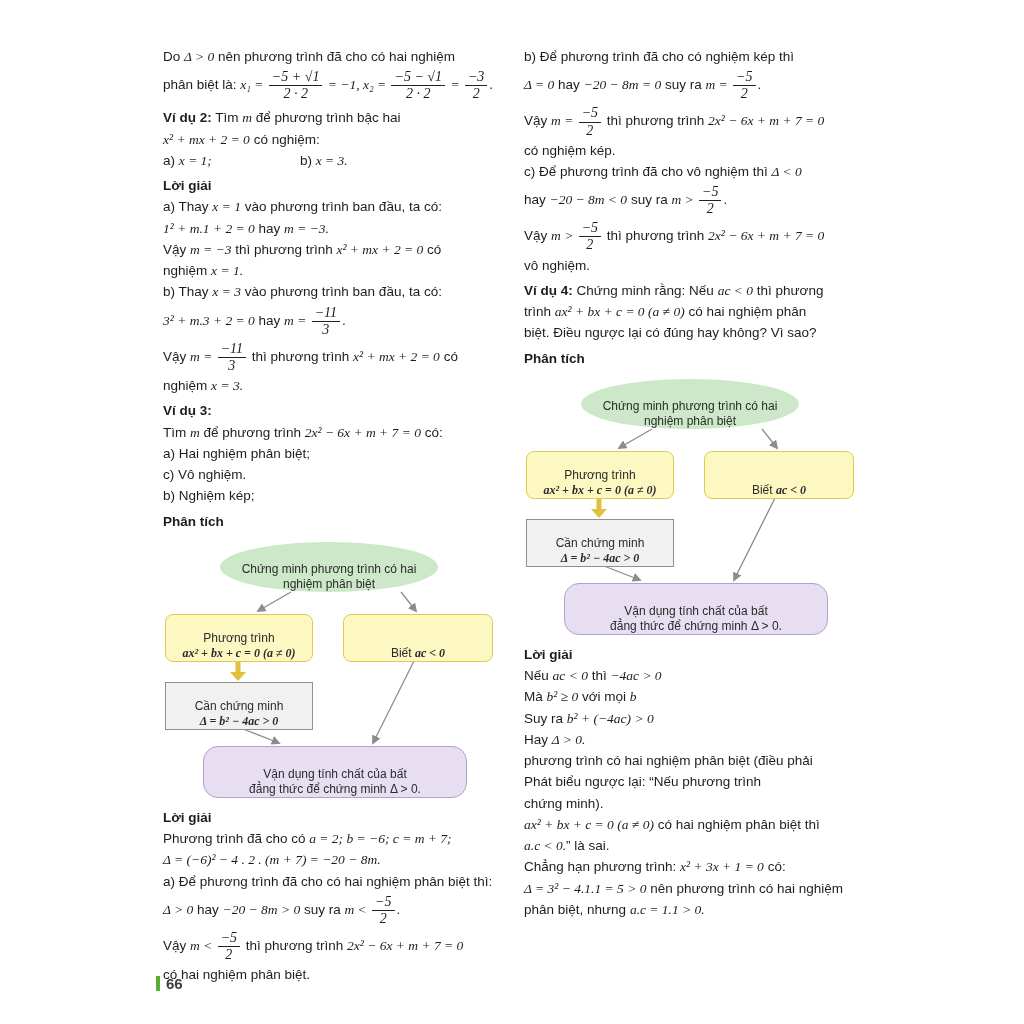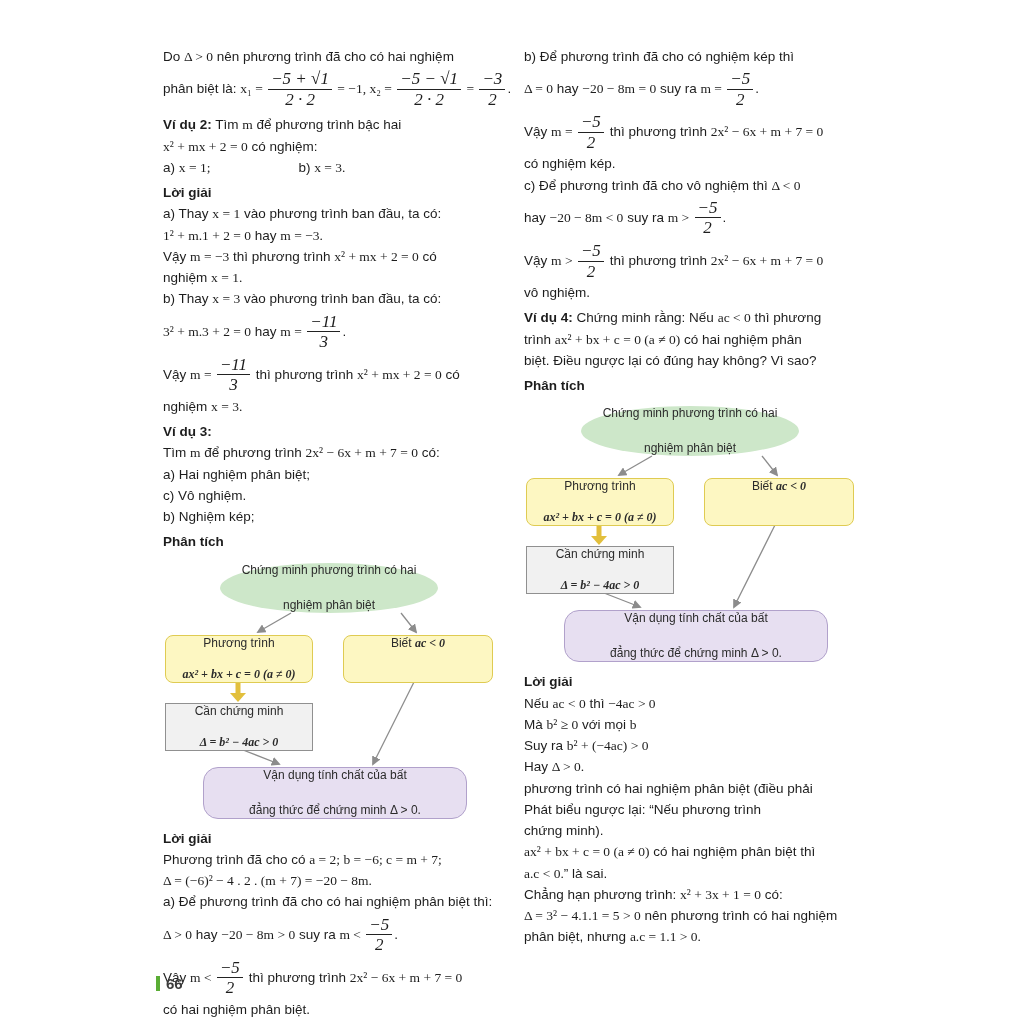--- a/index.html
+++ b/index.html
@@ -5,30 +5,30 @@
 <style>
   html,body{margin:0;padding:0;background:#ffffff;}
   .page{position:relative;width:1024px;height:1024px;background:#ffffff;overflow:hidden;
         font-family:"Liberation Sans","DejaVu Sans",sans-serif;color:#1d1d1d;}
   .col{position:absolute;top:47px;font-size:13.5px;line-height:1.5;}
   .col-left{left:163px;width:332px;}
   .col-right{left:524px;width:340px;}
   .line{margin-bottom:1px;white-space:nowrap;}
   .mt{margin-top:5px;}
   .b{font-weight:bold;}
-  .m{font-family:"Liberation Serif","DejaVu Serif",serif;text-align:right;}
+  .m{font-family:"Liberation Serif","DejaVu Serif",serif;font-style:italic;text-align:right;}
   .gap{display:inline-block;width:88px;}
   .frac{display:inline-block;vertical-align:middle;text-align:center;
         font-family:"Liberation Serif","DejaVu Serif",serif;font-style:italic;
-        font-size:17px;line-height:1.15;margin:1px 2px;}
+        font-size:14px;line-height:1.15;margin:1px 2px;}
   .fn{display:block;border-bottom:1px solid #222;padding:0 3px;}
   .fd{display:block;padding:0 3px;}
 
   .flowchart{position:relative;width:332px;height:256px;margin:10px 0 10px 0;}
-  .fc-node{position:absolute;display:flex;flex-direction:column;align-items:center;justify-content:space-between;
+  .fc-node{position:absolute;display:flex;flex-direction:column;align-items:center;justify-content:flex-end;
            text-align:center;font-size:12px;line-height:1.25;color:#2b2b2b;white-space:nowrap;}
   .fc-ellipse{background:var(--node-goal,#cde7c9);border-radius:50%;}
   .fc-yellow{background:var(--node-given,#fdf7c2);border:1px solid var(--node-given-border,#dfcb52);border-radius:8px;}
   .fc-gray{background:var(--node-claim,#f1f1f1);border:1px solid var(--node-claim-border,#909090);}
   .fc-purple{background:var(--node-method,#e7dff1);border:1px solid var(--node-method-border,#b1a1cb);border-radius:15px;}
   .fc-math{font-family:"Liberation Serif","DejaVu Serif",serif;font-style:italic;font-weight:bold;}
   .arrows{position:absolute;left:0;top:0;}
 
   .footer{position:absolute;left:156px;bottom:32px;display:flex;align-items:center;gap:6px;}
   .bar{width:4px;height:15px;background:var(--accent,#5aad35);display:inline-block;}

